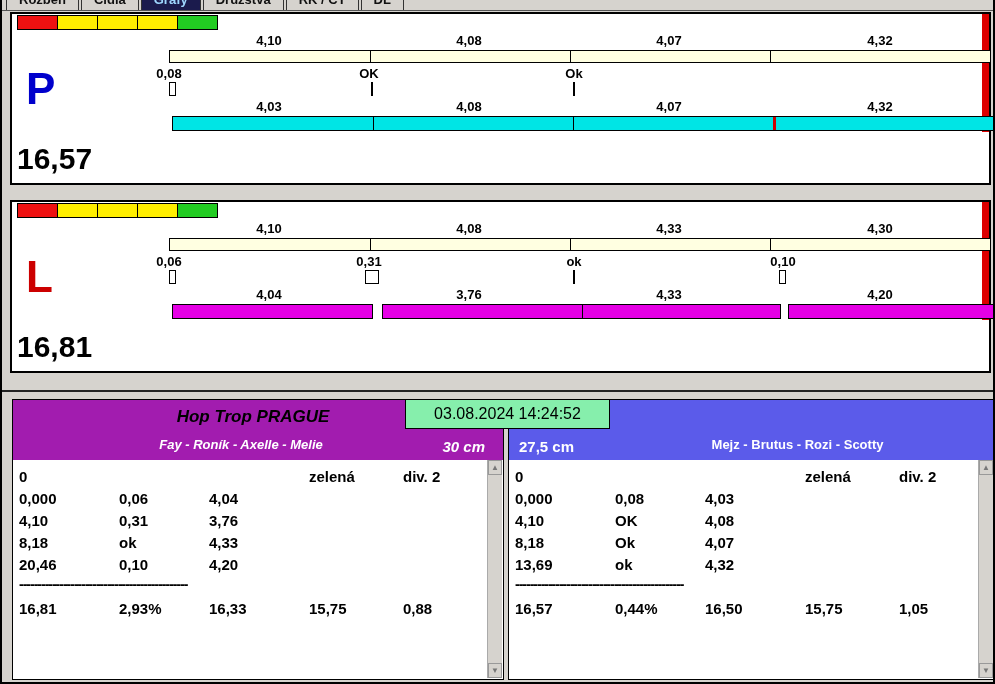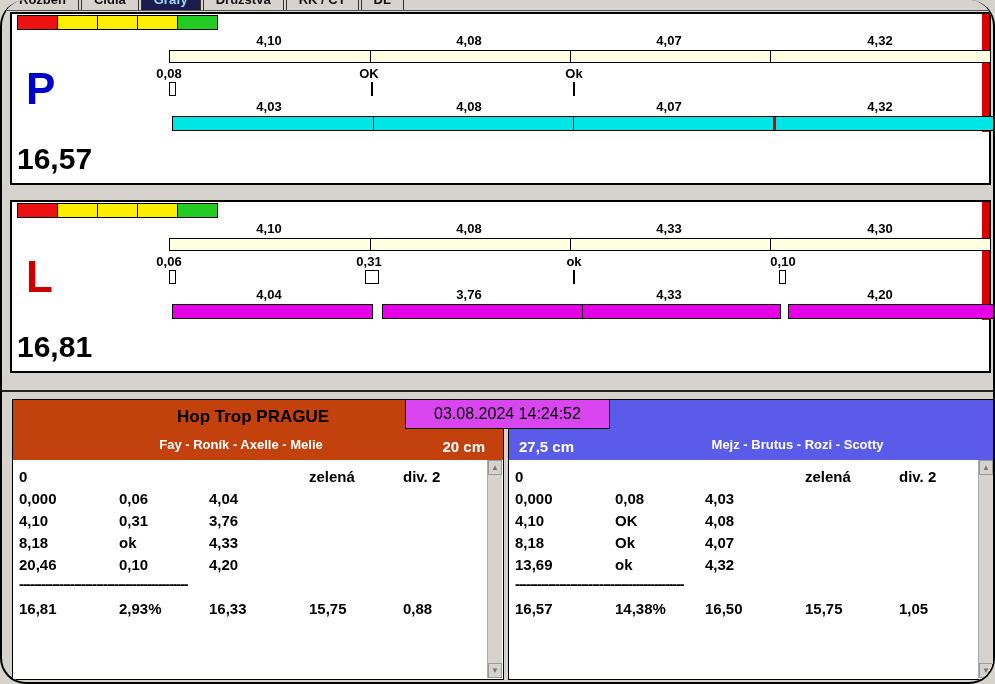--- a/index.html
+++ b/index.html
@@ -1,19 +1,19 @@
 <!DOCTYPE html>
 <html><head>
 <meta charset="utf-8">
 <style>
   * { margin:0; padding:0; box-sizing:border-box; }
   html,body { width:995px; height:684px; }
   body { font-family:"Liberation Sans", sans-serif; background:#d6d3ce; position:relative; overflow:hidden; }
   .app { position:absolute; inset:0; background:#d6d3ce; border-left:2px solid #000;
-         border-right:2px solid #000; border-bottom:2px solid #000; overflow:hidden;border-radius:26px; }
+         border-right:2px solid #000; border-bottom:2px solid #000; overflow:hidden; }
 
   
   .tabbar-clip { position:absolute; top:0; left:0; right:0; height:11px; overflow:hidden;
                  background:#d6d3ce; border-bottom:1px solid #555; }
   .tabbar-inner { position:absolute; top:-14px; left:4px; display:flex; gap:2px; }
   .tab { height:25px; padding:5px 12px 4px 12px; border:1px solid #333; background:#d6d3ce;
          font-size:13px; font-weight:bold; color:#111; white-space:nowrap; }
   .tab.selected { background:#1b1b4d; color:#9fd8ff; }
 
   
@@ -63,21 +63,21 @@
   .lane-total { position:absolute; left:5px; top:128px; font-size:30px; font-weight:bold; color:#000; }
 
   .hline { position:absolute; left:0; right:0; top:390px; height:2px; background:#222; }
 
   
   .team { position:absolute; top:399px; height:281px; background:#fff; border:1px solid #000; }
   .team-left { left:10px; width:492px; }
   .team-right { left:506px; width:487px; }
 
   .team-header { position:absolute; top:0; left:0; right:0; height:60px; }
-  .team-left .team-header { background:#c2410c; }
+  .team-left .team-header { background:#a21caf;font-style:italic; }
   .team-right .team-header { background:#5b5bea; }
 
   .team-name { position:absolute; top:7px; left:0; right:0; text-align:center;
                font-size:17px; font-weight:bold; color:#000; }
   .team-right .team-name { padding-left:92px; }
   .team-left .team-name { padding-right:10px; }
 
   .team-members { position:absolute; top:37px; left:0; right:0; text-align:center;
                   font-size:13px; font-weight:bold; color:#fff; }
   .team-left .team-members { padding-right:34px; }
@@ -93,21 +93,21 @@
   .tc1 { left:6px; } .tc2 { left:106px; } .tc3 { left:196px; } .tc4 { left:296px; } .tc5 { left:390px; }
   .sep .tc1 { letter-spacing:-1px; font-size:14px; }
 
   .scrollbar { position:absolute; top:0; bottom:1px; right:1px; width:15px; background:#d6d3ce;
                border-left:1px solid #aaa; }
   .sb-btn { position:absolute; left:0; right:0; height:15px; background:#d6d3ce;
             border:1px solid #999; color:#777; font-size:8px; text-align:center; line-height:13px; }
   .sb-up { top:0; } .sb-down { bottom:0; }
 
   .timestamp-box { position:absolute; left:403px; top:399px; width:205px; height:30px;
-                   background:#d946ef; border:1px solid #000; text-align:center; line-height:28px;
+                   background:#86efac; border:1px solid #000; text-align:center; line-height:28px;
                    font-size:16px; color:#000; z-index:5; }
 </style>
 </head>
 <body>
 
 <div class="app">
 
   <div class="tabbar-clip">
     <div class="tabbar-inner">
       <div class="tab">Rozbeh</div>
@@ -226,21 +226,21 @@
   </div>
 
   <div class="hline"></div>
 
   <div class="timestamp-box">03.08.2024 14:24:52</div>
 
   <div class="team team-left">
     <div class="team-header">
       <div class="team-name">Hop Trop PRAGUE</div>
       <div class="team-members">Fay - Roník - Axelle - Melie</div>
-      <div class="team-height">20 cm</div>
+      <div class="team-height">30 cm</div>
     </div>
     <div class="ttable">
       <div class="trow" style="top:8px">
         <span class="tcell tc1">0</span>
         <span class="tcell tc4">zelená</span>
         <span class="tcell tc5">div. 2</span>
       </div>
       <div class="trow" style="top:30px">
         <span class="tcell tc1">0,000</span>
         <span class="tcell tc2">0,06</span>
@@ -307,21 +307,21 @@
       <div class="trow" style="top:96px">
         <span class="tcell tc1">13,69</span>
         <span class="tcell tc2">ok</span>
         <span class="tcell tc3">4,32</span>
       </div>
       <div class="trow sep" style="top:116px">
         <span class="tcell tc1">----------------------------------------------</span>
       </div>
       <div class="trow" style="top:140px">
         <span class="tcell tc1">16,57</span>
-        <span class="tcell tc2">14,38%</span>
+        <span class="tcell tc2">0,44%</span>
         <span class="tcell tc3">16,50</span>
         <span class="tcell tc4">15,75</span>
         <span class="tcell tc5">1,05</span>
       </div>
       <div class="scrollbar">
         <div class="sb-btn sb-up"><span>▲</span></div>
         <div class="sb-btn sb-down"><span>▼</span></div>
       </div>
     </div>
   </div>

